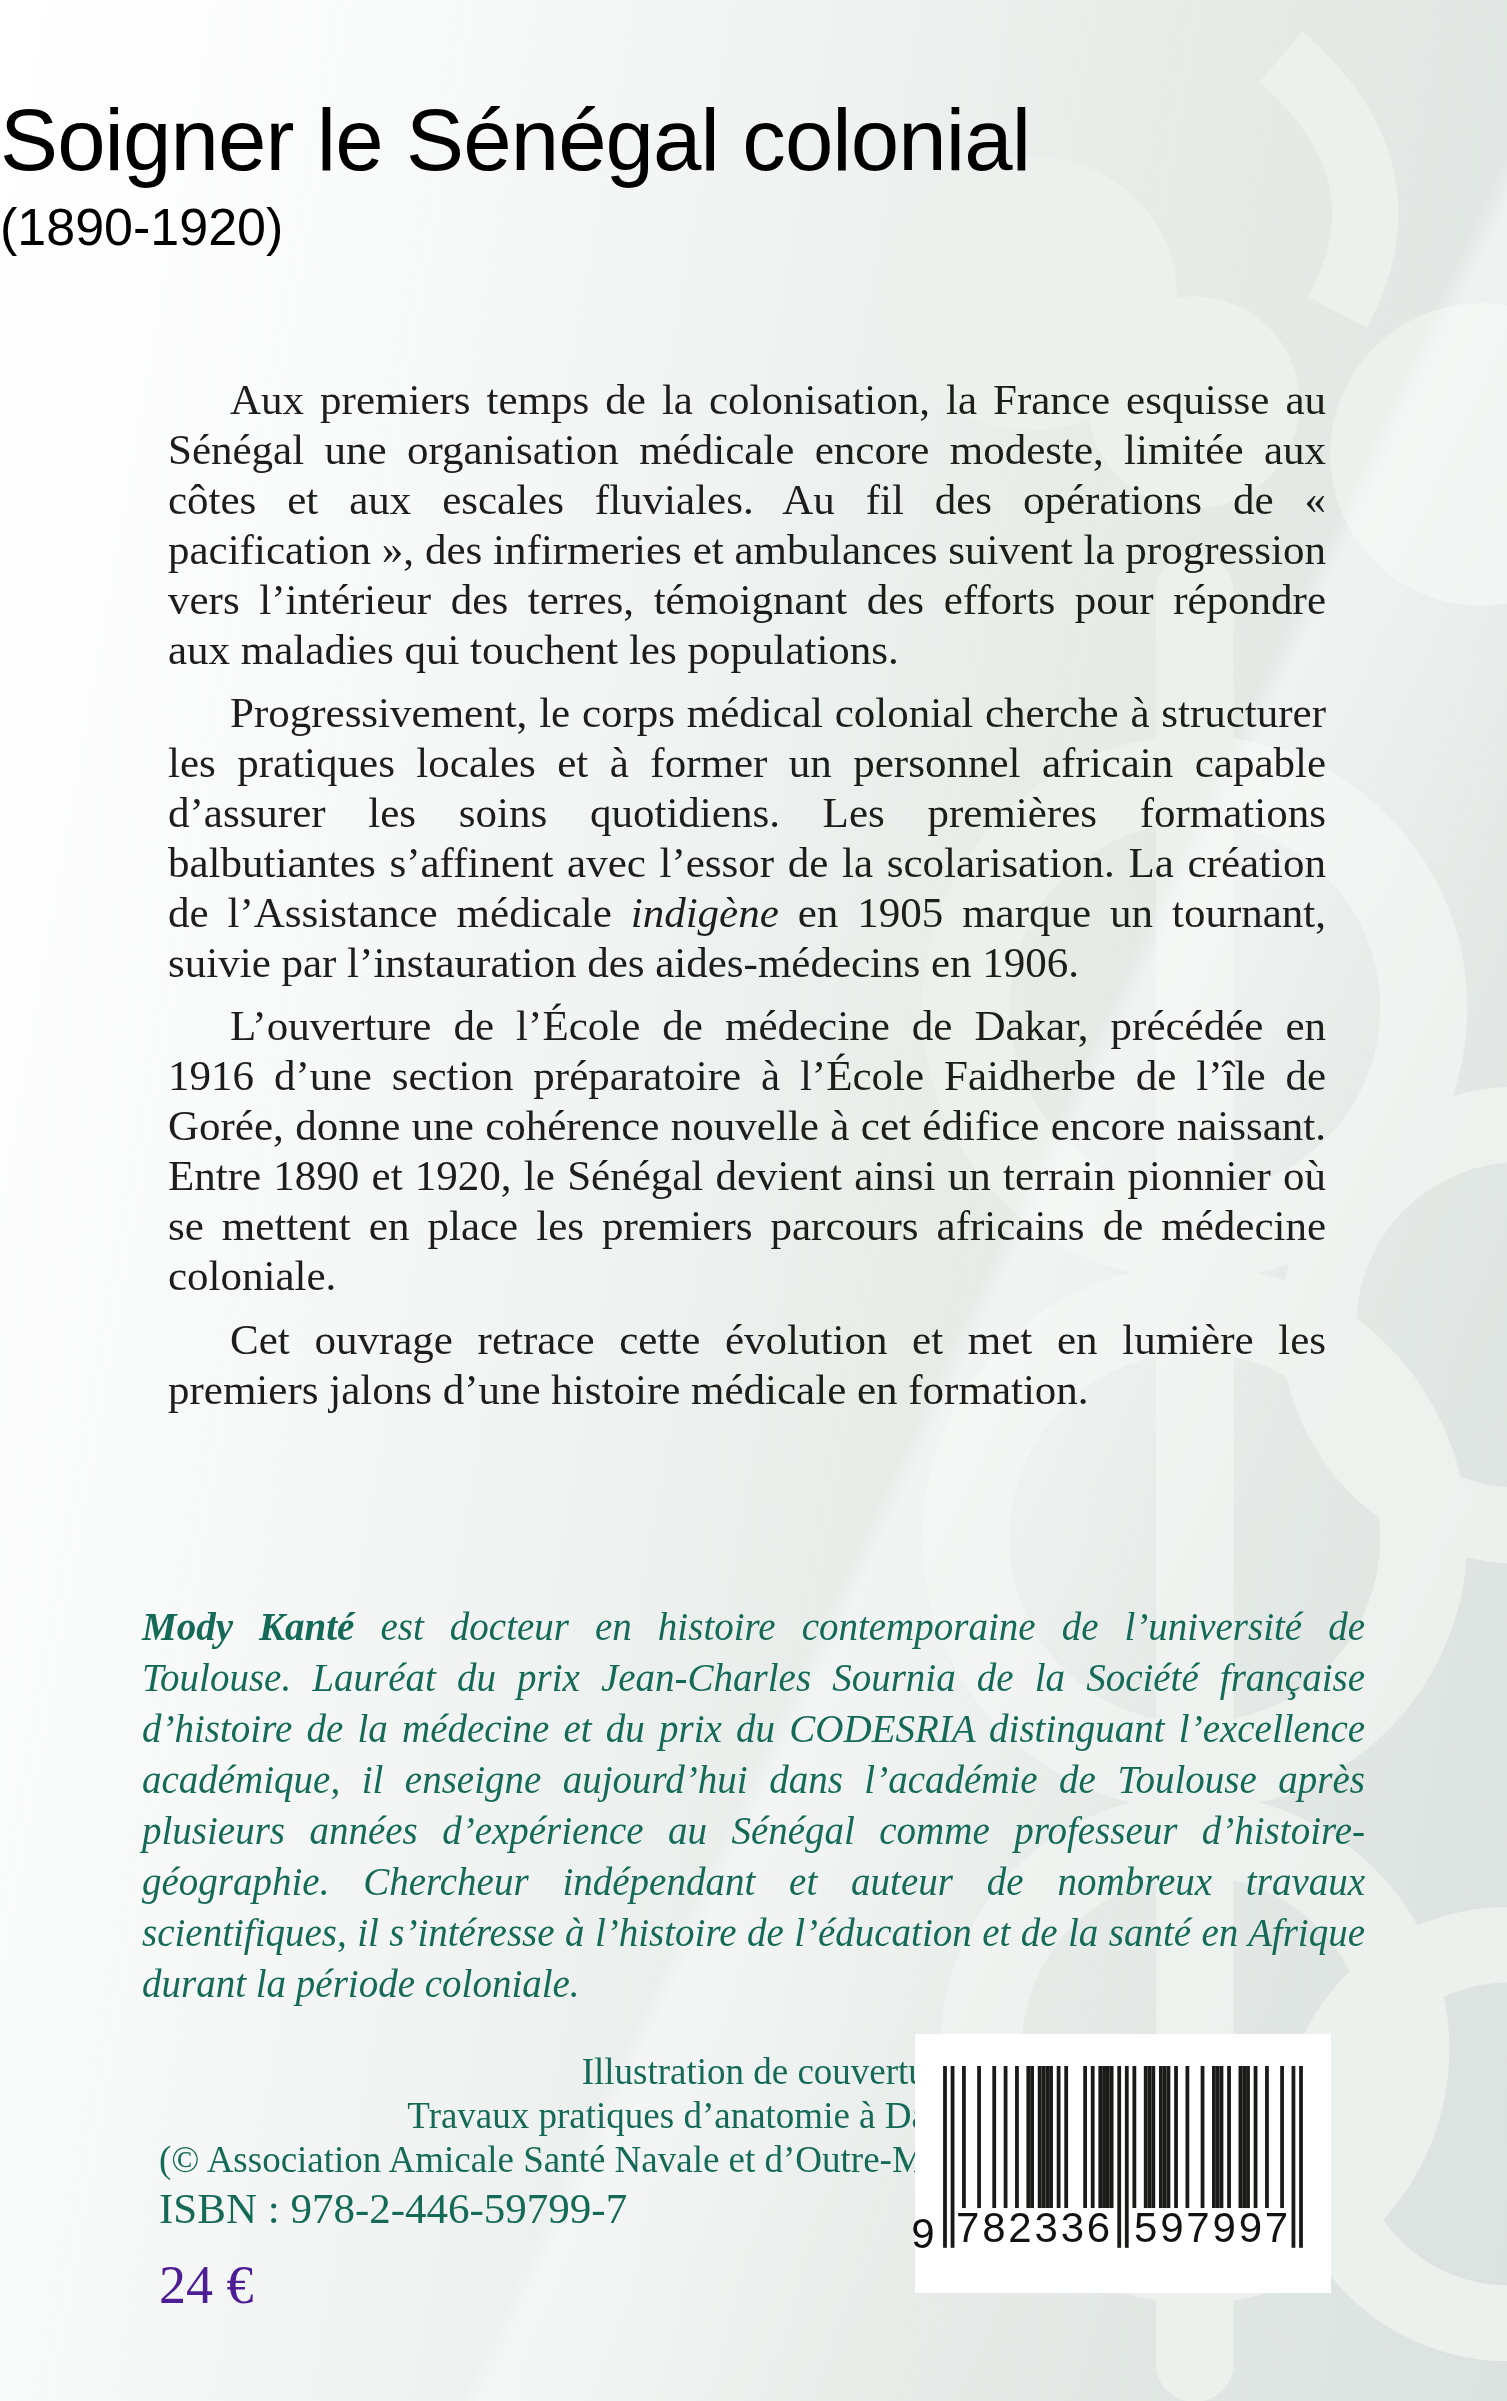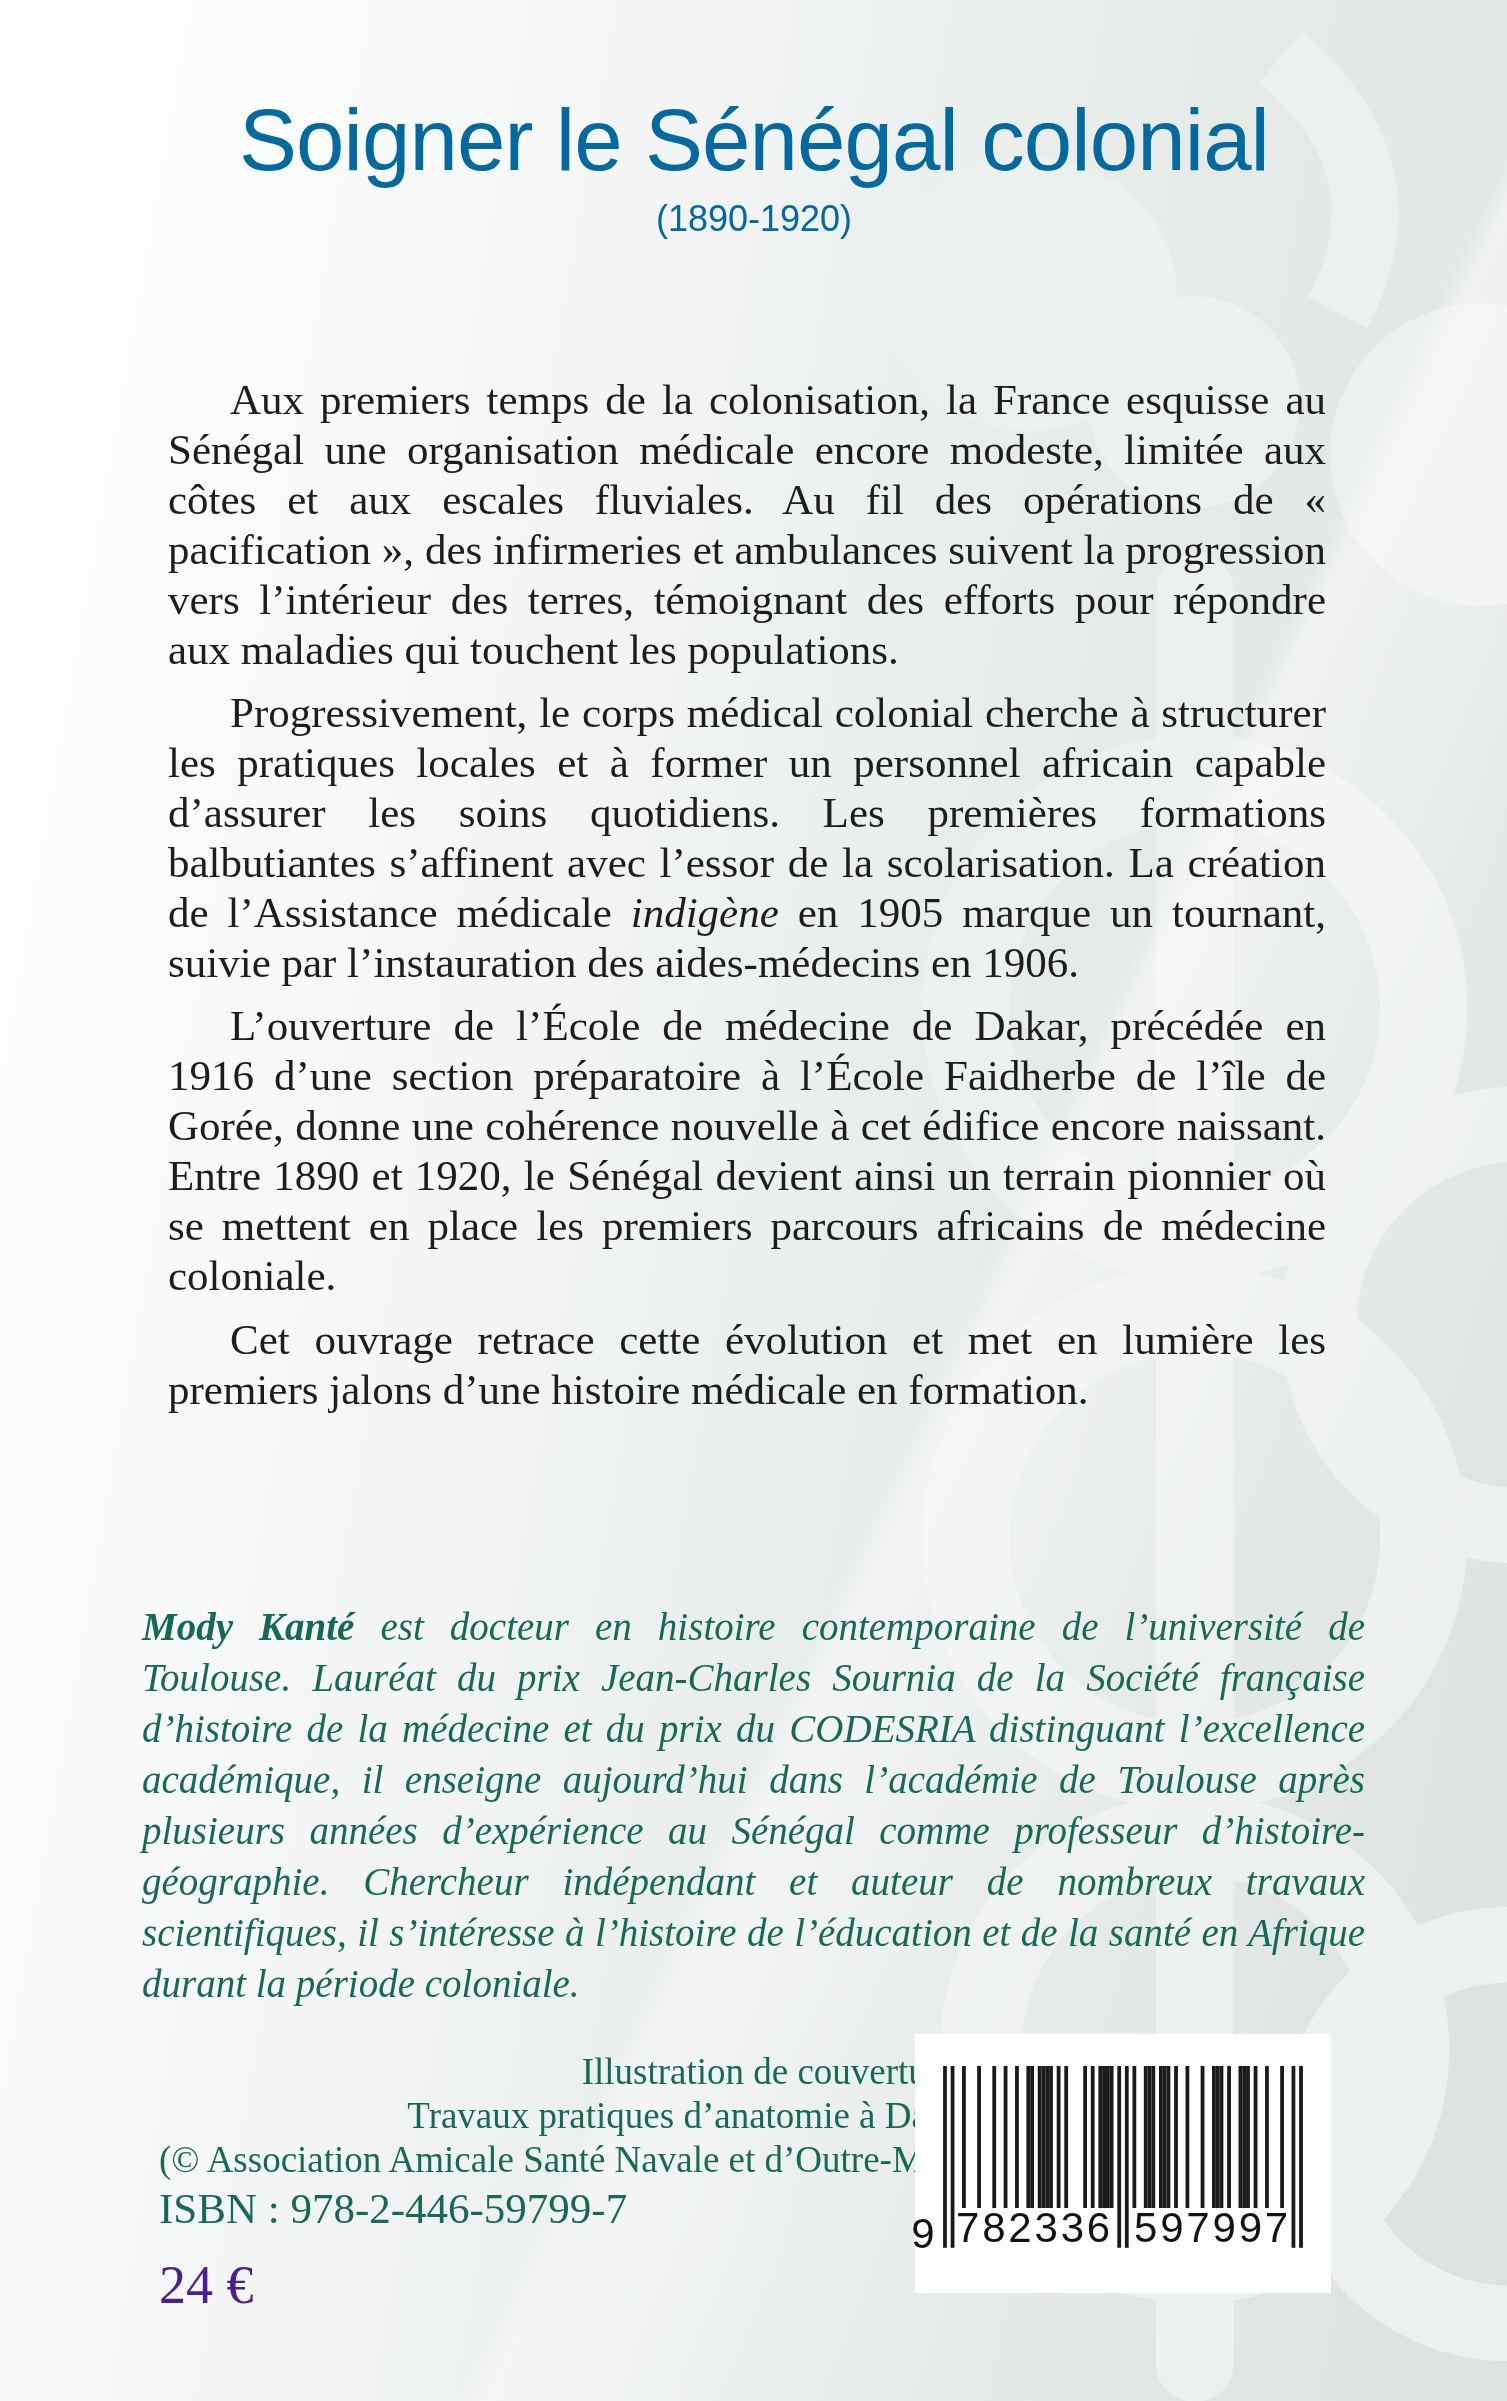--- a/index.html
+++ b/index.html
@@ -8,26 +8,26 @@
     background:linear-gradient(100deg,#ffffff 0%,#f7f9f8 26%,#e7ece9 60%,#dce2df 100%);
     font-family:"Liberation Serif",serif;
   }
   .sheen{
     position:absolute;inset:0;pointer-events:none;
     background:linear-gradient(115deg,rgba(255,255,255,0) 60%,rgba(255,255,255,.45) 61%,rgba(255,255,255,.10) 74%,rgba(255,255,255,0) 86%);
   }
   .watermark{position:absolute;top:0;right:0;width:757px;height:2402px;}
 
   .title-block{
-    position:absolute;top:95px;left:0;width:100%;text-align:center;
-    color:#0369a1;font-family:"Liberation Sans",sans-serif;font-weight:300;
+    position:absolute;top:95px;left:0;width:100%;
+    color:#000000;font-family:"Liberation Sans",sans-serif;font-weight:300;
   }
   .title-block h1{font-size:87px;line-height:1.04;margin:0;letter-spacing:-0.9px;font-weight:300;}
   .title-block h2{font-size:60px;line-height:1.05;margin:11.4px 0 0;font-weight:300;}
-  .title-block .years{font-size:36px;line-height:1.05;margin:15px 0 0;font-weight:300;}
+  .title-block .years{font-size:52px;line-height:1.05;margin:15px 0 0;font-weight:300;}
 
   .synopsis{
     position:absolute;top:375px;left:168px;width:1158px;
     font-size:43px;line-height:50px;color:#1d1d1b;text-align:justify;
   }
   .synopsis p{margin:0 0 13.2px;text-indent:62px;}
   .synopsis .it{font-style:italic;}
 
   .bio{
     position:absolute;top:1601px;left:142px;width:1223px;

